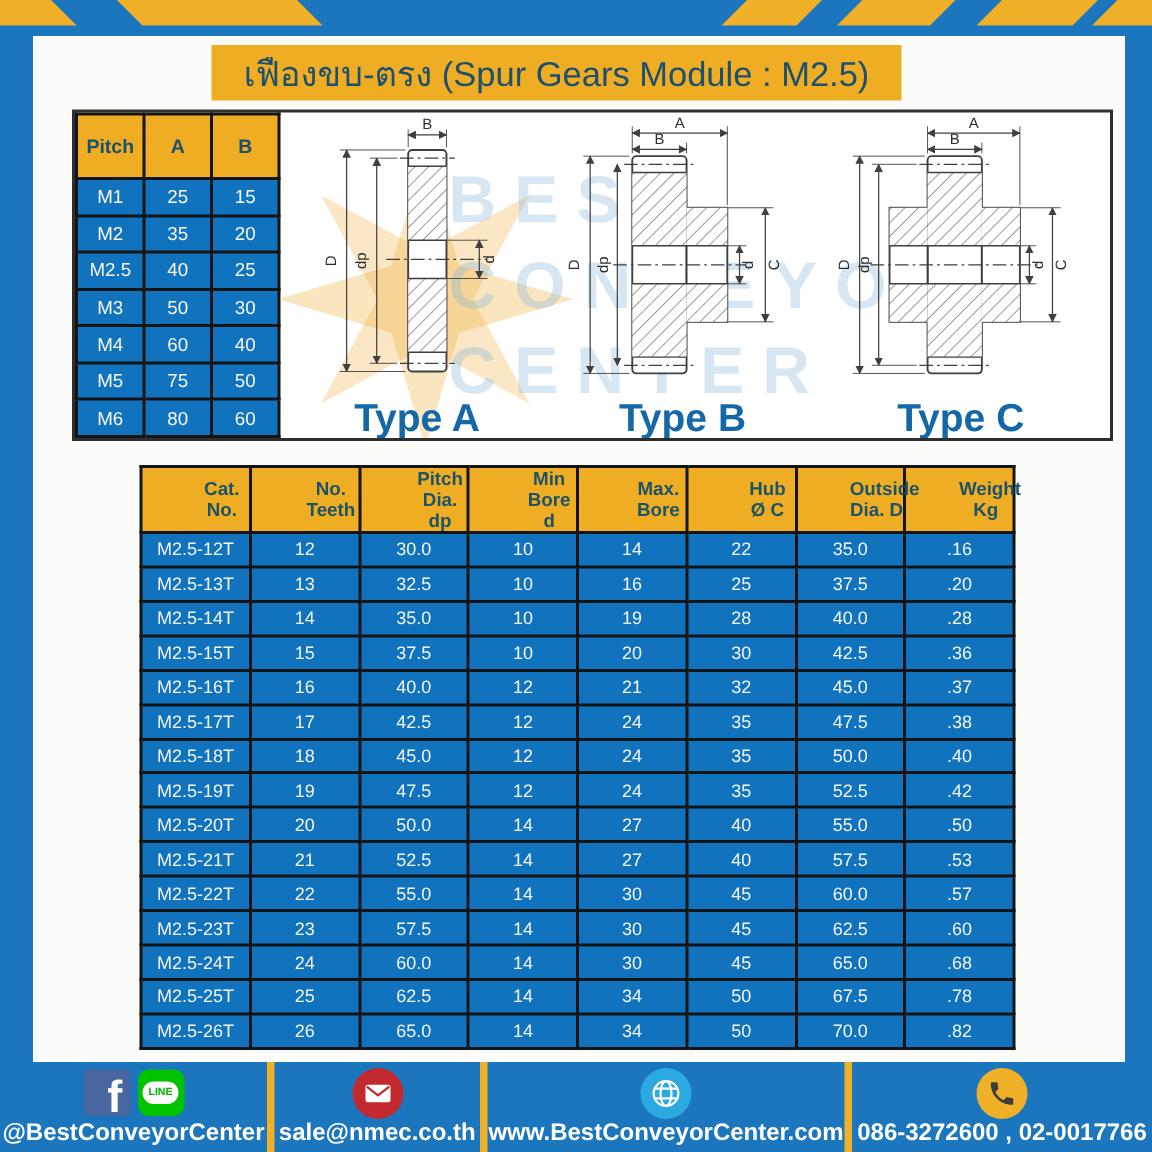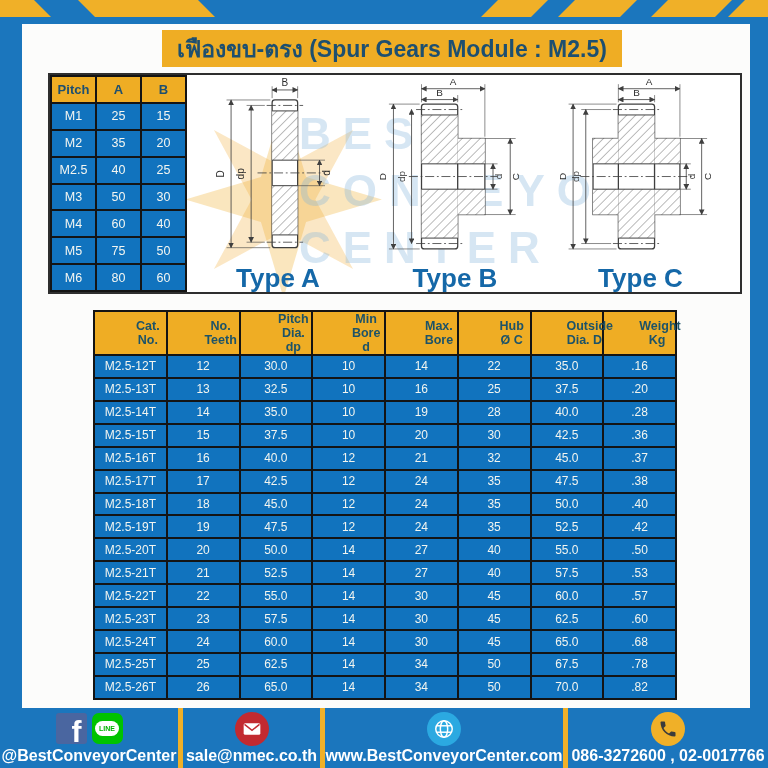--- a/index.html
+++ b/index.html
@@ -8,33 +8,33 @@
 
   
   .stripe{position:absolute;top:0;height:17px;background:#F0B028;}
   .skL{transform:skewX(45deg);transform-origin:0 0;}
   .skR{transform:skewX(-45deg);transform-origin:0 0;}
 
   
   .sheet{position:absolute;left:22px;top:24px;width:728px;height:684px;background:#FCFCFB;}
 
   
-  .title{position:absolute;left:140px;top:6px;width:460px;height:37px;background:#EFAD24;
-         color:#1D4F70;font-size:23px;font-weight:bold;display:flex;align-items:center;
+  .title{position:absolute;left:119px;top:6px;width:460px;height:37px;background:#EFAD24;
+         color:#1D4F70;font-size:23px;font-weight:normal;display:flex;align-items:center;
          justify-content:center;white-space:nowrap;}
 
   
   .specbox{position:absolute;left:26px;top:49px;width:694px;height:221px;border:2px solid #2E2E2E;
            display:flex;background:#fff;box-sizing:border-box;}
   table{border-collapse:collapse;table-layout:fixed;}
   th,td{text-align:center;padding:0;border:2px solid #141414;}
   .pitch{width:137px;height:217px;}
   .pitch th{background:#EFAD24;color:#1D4F70;font-size:13px;}
   .pitch td{background:#1173BE;color:#F4F6F1;font-size:12.5px;margin-left:34px;}
-  .pitch thead tr{height:27px;}
+  .pitch thead tr{height:43px;}
 
   .draw{flex:1;position:relative;display:flex;justify-content:space-evenly;
         align-items:flex-start;padding-top:3px;overflow:hidden;}
   .fig{position:relative;z-index:1;display:flex;flex-direction:column;align-items:center;}
   .cap{font-size:26px;font-weight:bold;color:#1568A8;margin-top:-3px;}
   .wm{position:absolute;inset:0;z-index:0;overflow:hidden;}
   .wmtext{position:absolute;left:112px;top:30px;font-size:44px;font-weight:bold;
           letter-spacing:12px;line-height:57px;color:rgba(130,180,220,0.33);white-space:nowrap;}
   .wmstar{position:absolute;left:-6px;top:22px;}
 

